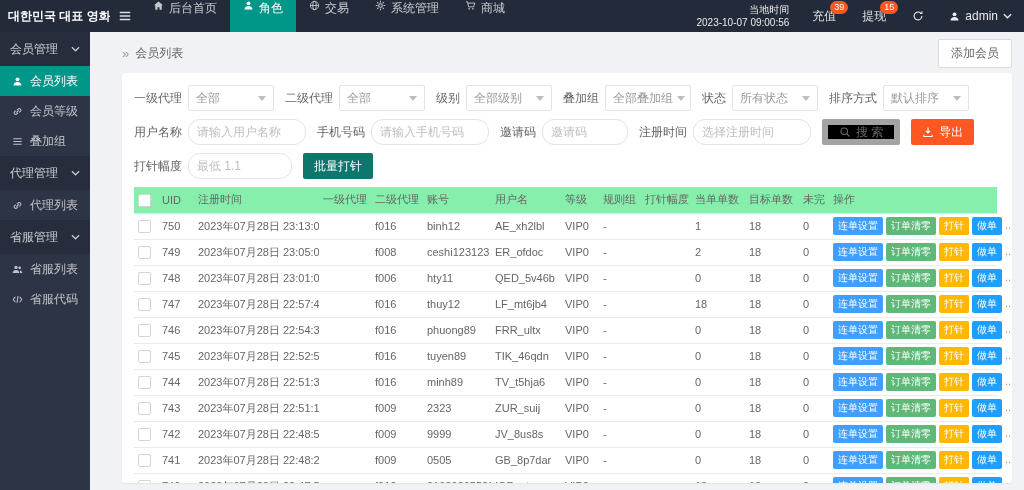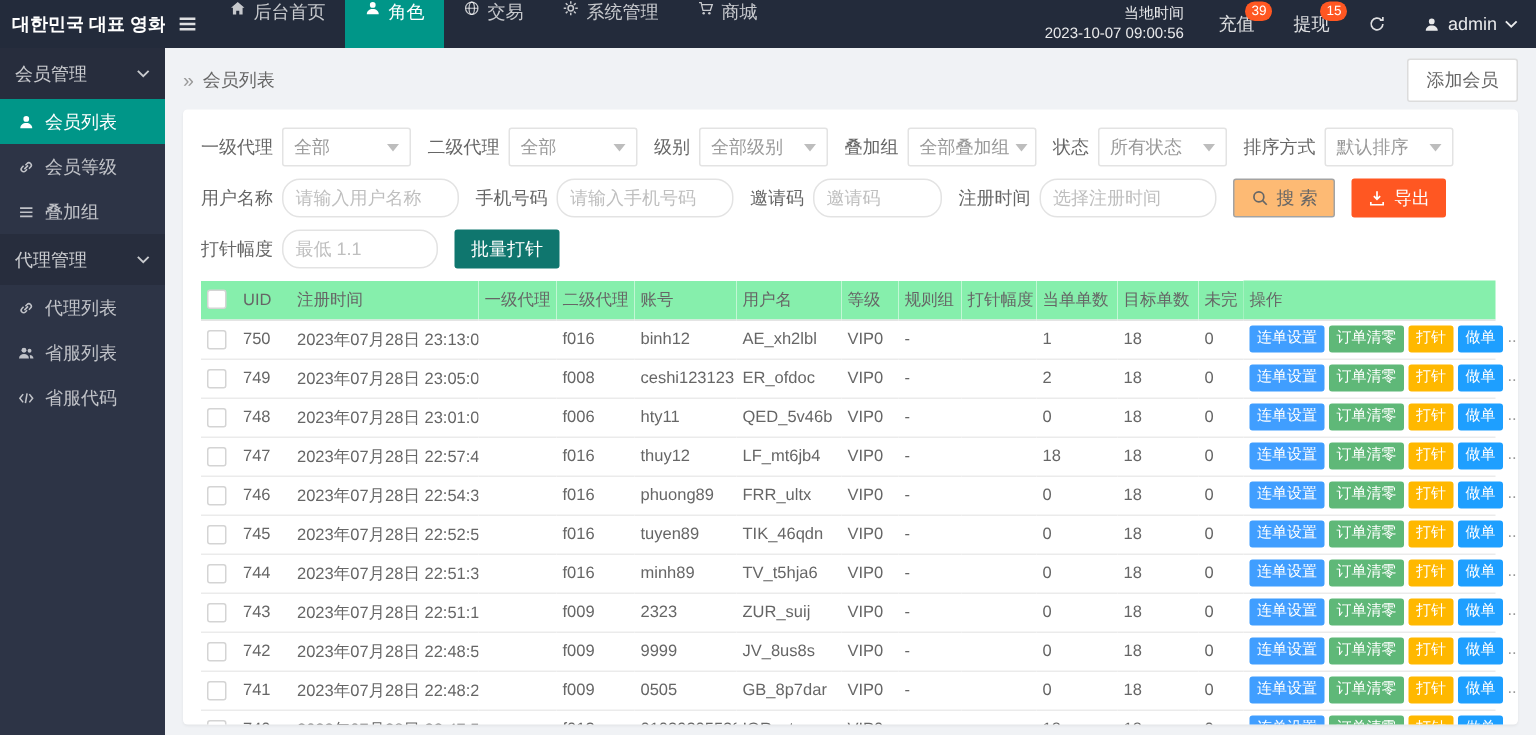--- a/index.html
+++ b/index.html
@@ -15,21 +15,21 @@
   .nav-item{display:flex;align-items:flex-start;gap:5px;padding:0 13px;height:32px;color:rgba(255,255,255,.75);cursor:pointer;white-space:nowrap}
   .nav-item.active{background:#009688;color:#fff}
   .tb-right{margin-left:auto;display:flex;align-items:center;height:32px}
   .tb-time{text-align:right;font-size:10px;line-height:1.35;color:rgba(255,255,255,.9);padding:0 10px;white-space:nowrap}
   .tb-link{position:relative;height:32px;display:flex;align-items:center;padding:0 13px;color:rgba(255,255,255,.85);cursor:pointer}
   .badge{position:absolute;top:1px;right:1px;background:#ff5722;color:#fff;font-size:9px;line-height:1;padding:2px 4px;border-radius:8px;min-width:14px;text-align:center}
   .tb-user{display:flex;align-items:center;gap:5px;height:32px;padding:0 12px;color:rgba(255,255,255,.9);cursor:pointer}
   .icon{display:inline-flex;align-items:center;justify-content:center;line-height:0}
 
   
-  .sidebar{position:absolute;top:32px;left:0;bottom:0;width:110px;background:#2d3446;overflow:hidden;z-index:10}
+  .sidebar{position:absolute;top:32px;left:0;bottom:0;width:90px;background:#2d3446;overflow:hidden;z-index:10}
   .side-group{height:34px;display:flex;align-items:center;justify-content:space-between;padding:0 10px;color:rgba(255,255,255,.75);cursor:pointer;background:rgba(0,0,0,.12)}
   .side-item{height:30px;display:flex;align-items:center;gap:7px;padding:0 12px;color:rgba(255,255,255,.7);cursor:pointer;white-space:nowrap}
   .side-item.active{background:#009688;color:#fff}
 
   
   .main{position:absolute;top:32px;left:110px;right:0;bottom:0;background:#f0f2f5;padding:7px 12px;overflow:hidden}
   .page-head{display:flex;align-items:center;justify-content:space-between;height:28px}
   .breadcrumb{display:flex;align-items:center;gap:6px;color:#666}
   .crumb-icon{color:#9a9a9a;font-size:13px}
   .btn-add{background:#fff;border:1px solid #dcdcdc;border-radius:2px;padding:5px 12px;color:#666;cursor:pointer;font-size:12px}
@@ -37,21 +37,21 @@
 
   
   .frow{display:flex;align-items:center;gap:11px;margin-bottom:8px;white-space:nowrap}
   .fitem{display:flex;align-items:center;gap:6px}
   .flabel{color:#666;white-space:nowrap;font-size:12px}
   .selectbox{width:86px;height:26px;border:1px solid #e3e3e3;border-radius:2px;display:flex;align-items:center;justify-content:space-between;padding:0 7px;color:#999;cursor:pointer;background:#fff;font-size:12px}
   .caret{width:0;height:0;border-left:4px solid transparent;border-right:4px solid transparent;border-top:5px solid #bdbdbd;flex:none;margin-left:4px}
   .finput{width:118px;height:26px;border:1px solid #e3e3e3;border-radius:12px;padding:0 8px;color:#666;font-size:12px;outline:none;background:#fff}
   .finput::placeholder{color:#bfbfbf}
   .btn{height:26px;border:none;border-radius:2px;padding:0 11px;font-size:12px;cursor:pointer;display:inline-flex;align-items:center;gap:5px;white-space:nowrap}
-  .btn-search{background:#fdba74;border:1px solid #a3a3a3;color:#666}
+  .btn-search{background:#000000;border:6px solid #a3a3a3;color:#666}
   .btn-export{background:#ff5722;color:#fff}
   .btn-batch{background:#0f766e;color:#fff}
   .inputs-host{display:contents}
 
   
   .tablewrap{margin-top:2px}
   table{border-collapse:collapse;table-layout:fixed;width:863px;font-size:11px}
   th,td{padding:0 4px;height:26px;text-align:left;white-space:nowrap;overflow:hidden;border-bottom:1px solid #ebebeb}
   th{background:#86efac;color:#666;font-weight:normal;border-bottom:1px solid #e4e4e4}
   td{color:#666}
@@ -201,20 +201,28 @@
           </svg>
         </span>
       </div>
       <div class="side-item">
         <span class="icon">
           <svg viewBox="0 0 16 16" width="11" height="11" fill="none" stroke="currentColor" stroke-width="1.5">
             <path d="M6.2 9.8l3.6-3.6M5.4 6.6L3.8 8.2a2.4 2.4 0 103.4 3.4L8.8 10M10.6 9.4l1.6-1.6a2.4 2.4 0 10-3.4-3.4L7.2 6"></path>
           </svg>
         </span>
         <span>代理列表</span>
+      </div>
+      <div class="side-group">
+        <span>省服管理</span>
+        <span class="icon">
+          <svg viewBox="0 0 10 6" width="9" height="6" fill="none" stroke="currentColor" stroke-width="1.4">
+            <path d="M1 1l4 4 4-4"></path>
+          </svg>
+        </span>
       </div>
       <div class="side-item">
         <span class="icon">
           <svg viewBox="0 0 16 16" width="11" height="11" fill="currentColor">
             <circle cx="5.8" cy="5" r="2.4"></circle>
             <circle cx="11.2" cy="5.6" r="1.9"></circle>
             <path d="M1 13c0-2.6 2.1-4.2 4.8-4.2s4.8 1.6 4.8 4.2z"></path>
             <path d="M11.4 9.6c2 .2 3.6 1.5 3.6 3.4h-3.2z"></path>
           </svg>
         </span>

